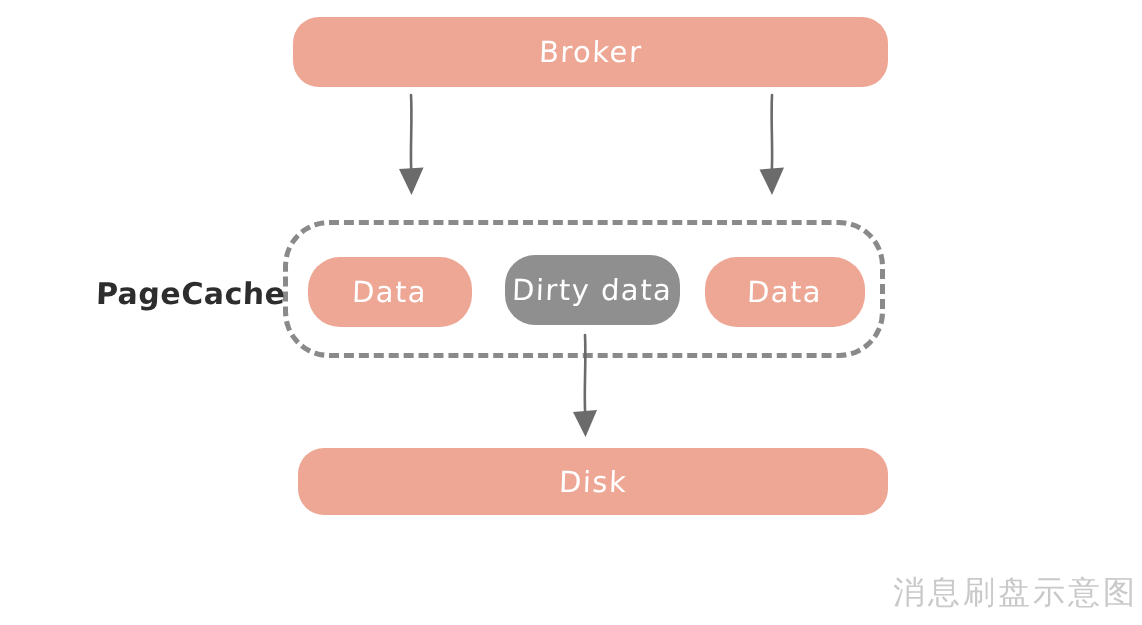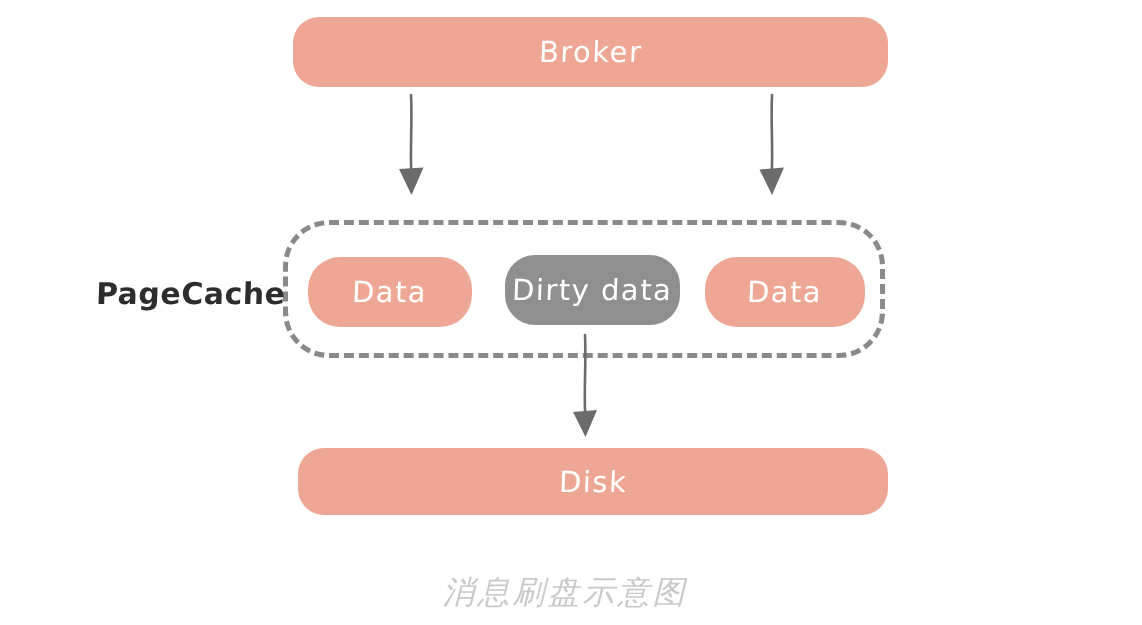--- a/index.html
+++ b/index.html
@@ -81,28 +81,27 @@
   }
   .arrow {
     position: absolute;
     width: 40px;
   }
   .arrow-left  { left: 391px; top: 92px;  height: 110px; }
   .arrow-right { left: 752px; top: 92px;  height: 110px; }
   .arrow-mid   { left: 565px; top: 332px; height: 112px; }
   .caption {
     position: absolute;
-    left: 0; right: 12px;
+    left: 0; right: 4px;
     top: 571px;
-    text-align: center;
+    text-align: right;
     font-size: 32px;
     color: #C9C9C9;
     letter-spacing: 3px;
     font-weight: 500;
-    font-style: italic;
   }
 </style>
 </head>
 <body>
 
 <div class="canvas">
 
   <div class="box broker-box">
     <span class="box-label">Broker</span>
   </div>

